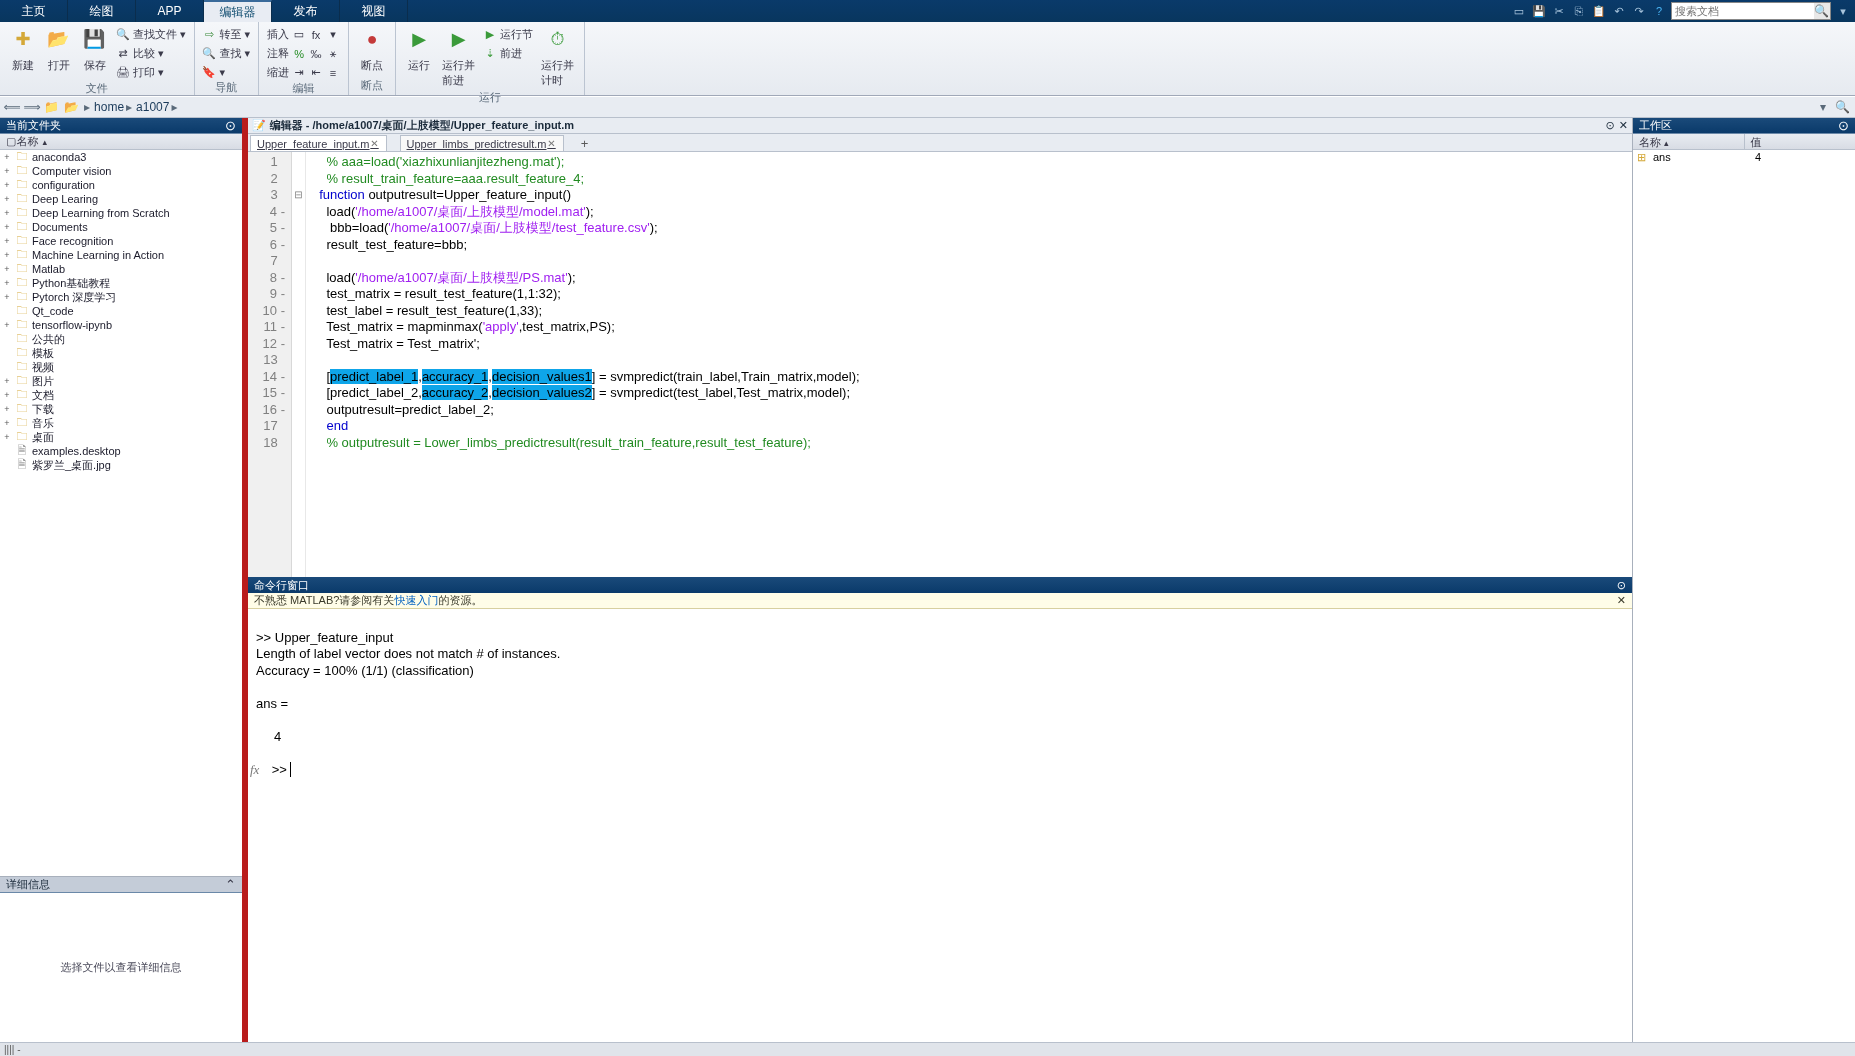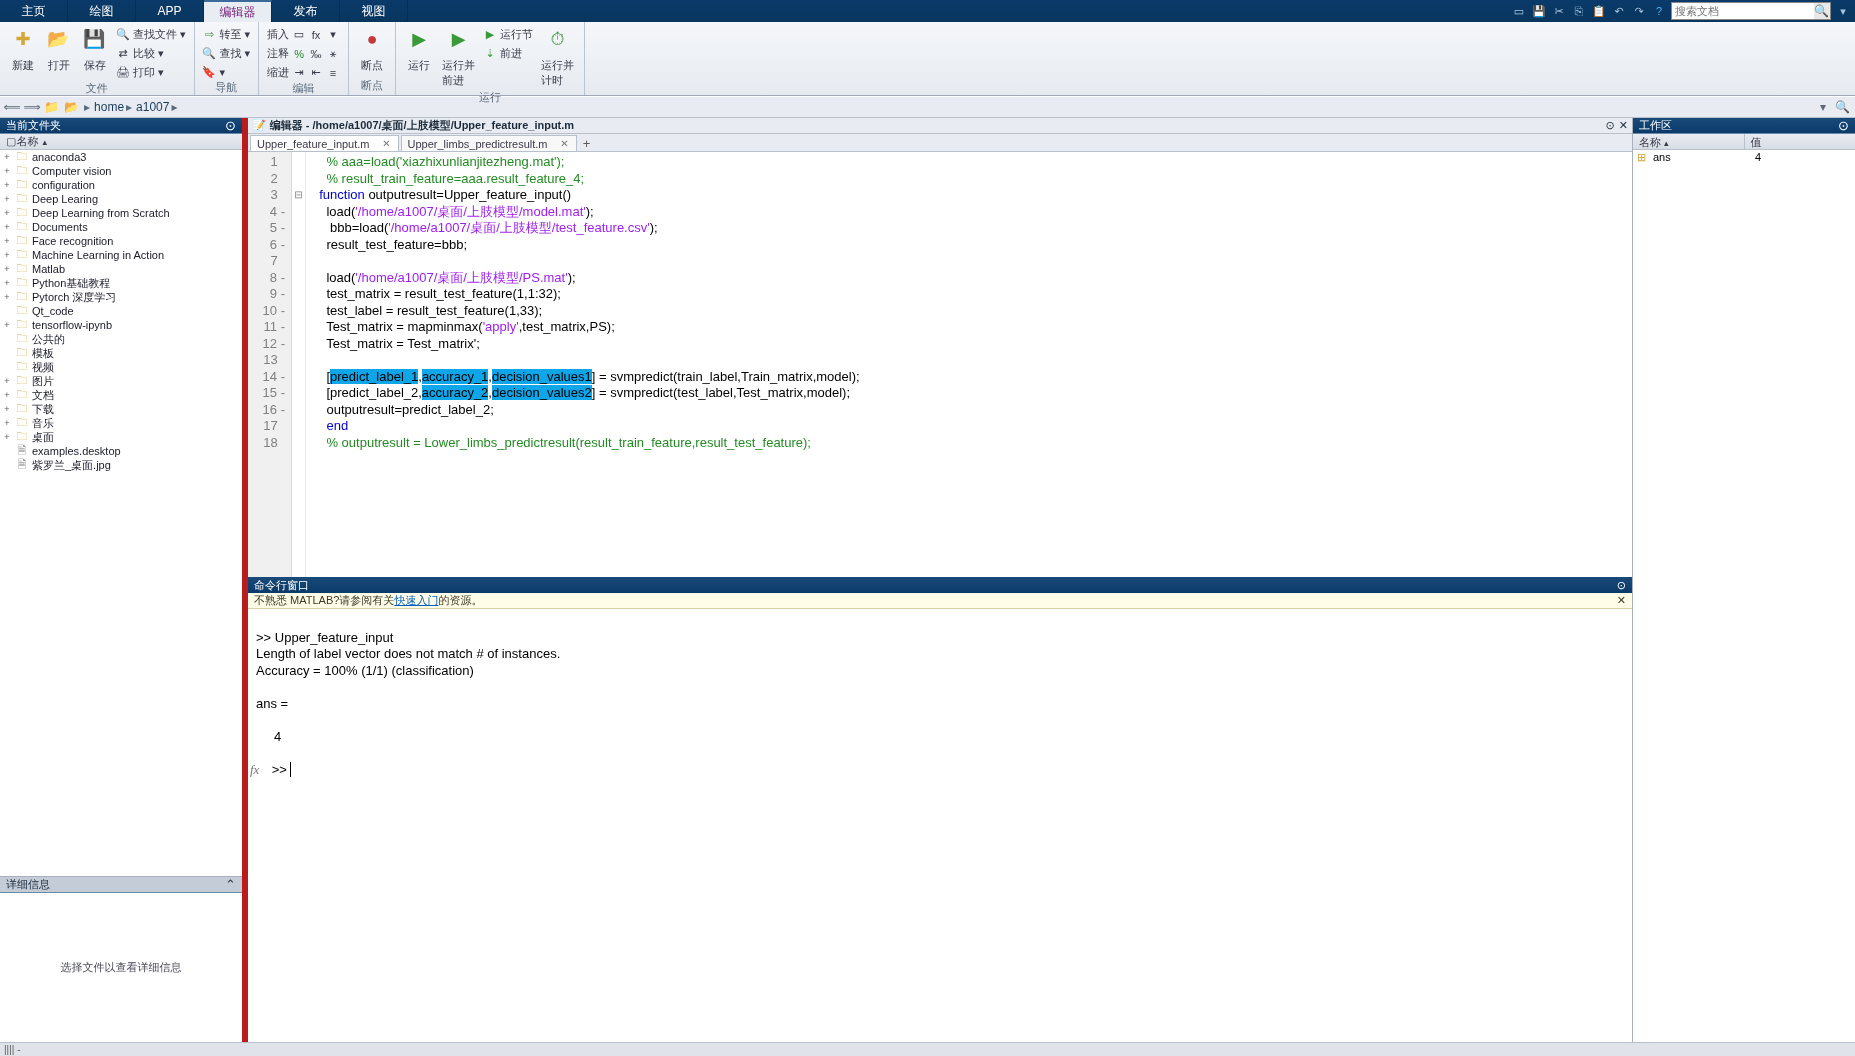--- a/index.html
+++ b/index.html
@@ -1,21 +1,21 @@
 <!DOCTYPE html>
 <html><head>
 <meta charset="utf-8">
 <style>
 * { margin: 0; padding: 0; box-sizing: border-box; font-family: "Microsoft YaHei", SimSun, Arial, sans-serif; }
 body { width: 1855px; height: 1056px; background: #f0f0f0; font-size: 12px; overflow: hidden; }
 
 
 .menu-tabs { height: 22px; background: linear-gradient(#0a3a6a,#08365e); display: flex; align-items: stretch; }
 .menu-tab { width: 68px; display: flex; align-items: center; justify-content: center; color: #fff; font-size: 12px; border-right: 1px solid #0a2d4d; cursor: pointer; }
-.menu-tab.active { background: #e8ecf3; color: #701a75; border-top: 2px solid #3a6a9a; }
+.menu-tab.active { background: #e8ecf3; color: #0c4a6e; border-top: 2px solid #3a6a9a; }
 .menu-right { margin-left: auto; display: flex; align-items: center; gap: 4px; padding-right: 4px; }
 .menu-right .ico { width: 16px; height: 16px; display:inline-flex;align-items:center;justify-content:center;color:#a8c4dc;font-size:11px;cursor:pointer; }
 .search-box { width: 142px; height: 16px; background: #fff; border: none; font-size: 11px; padding: 0 3px; }
 .search-wrap { display:flex; align-items:flex-start; background:#fff; border:1px solid #888; }
 .search-btn { width:16px;height:16px;display:flex;align-items:center;justify-content:center;background:#e8e8e8;cursor:pointer; }
 
 
 .toolstrip { height: 74px; background: linear-gradient(#f5f7fa,#e6eaf0); border-bottom: 1px solid #a0a8b8; display:flex; }
 .ts-group { border-right:1px solid #bbc4d1; padding: 4px 6px 0 6px; display:flex; flex-direction:column; }
 .ts-icons { display:flex; gap:2px; }
@@ -49,37 +49,37 @@
 .folder-ico { color:#d4a838; }
 .file-ico { color:#7a7a7a; }
 .details-panel { height:166px; background:#fff; border-top:1px solid #a8b0bc; display:flex;flex-direction:column; }
 .details-body { flex:1; display:flex;align-items:center;justify-content:center;color:#4a4a5a;font-size:11px; }
 
 
 .center-panel { flex:1; display:flex; flex-direction:column; background:#fff; border-right:1px solid #a8b0bc; }
 .editor-titlebar { height:16px; background:#e8ecf2; border-bottom:1px solid #b8c0cc; display:flex;align-items:center;padding:0 4px;font-size:11px;color:#1a2a3a;gap:4px; }
 .editor-titlebar .right { margin-left:auto; display:flex; gap:4px; }
 .editor-tabs { height:18px; background:#e8ecf2; border-bottom:1px solid #b8c0cc; display:flex; align-items:flex-end; padding-left:2px; }
-.etab { height:16px; background:#f8f8f8; border:1px solid #b8c0cc; border-bottom:none; padding:0 6px; font-size:11px; color:#3a3a4a; display:flex;align-items:center;gap:12px; cursor:pointer; margin-right:2px; }
+.etab { height:16px; background:#f8f8f8; border:1px solid #b8c0cc; border-bottom:none; padding:0 6px; font-size:11px; color:#3a3a4a; display:flex;align-items:center;gap:0; cursor:pointer; margin-right:13px;text-decoration:underline; }
 .etab.active { background:#fff; font-weight:normal; }
 .etab .tx { width:10px;height:10px;display:flex;align-items:center;justify-content:center;font-size:10px;color:#7a7a7a; }
 .etab-add { width:16px;height:16px;display:flex;align-items:center;justify-content:center;color:#5a5a5a;cursor:pointer;font-size:13px; }
 .editor-body { flex:1; display:flex; overflow:auto; background:#fff; }
 .gutter { width:44px; background:#f0f0f0; border-right:1px solid #d8d8d8; text-align:right; padding:2px 6px 0 2px; font-family:Consolas,monospace; font-size:13px; color:#808080; line-height:16.5px; }
 .gutter .ln-dash { color:#808080; }
 .fold { width:14px; background:#fff; border-right:1px solid #e8e8e8; padding-top:2px; font-size:10px;color:#808080;line-height:16.5px;text-align:center; }
 .code { flex:1; padding:2px 6px; font-family:Consolas,'Courier New',monospace; font-size:13px; line-height:16.5px; white-space:pre; }
 .c-comment { color:#228b22; }
 .c-keyword { color:#0000cd; }
 .c-string { color:#a020f0; }
 .c-hl { background:#0ea5e9; }
 
 .cmd-title { height:16px; background:linear-gradient(#1a4a7a,#0a3a6a); color:#fff; font-size:11px; padding:1px 6px; display:flex;align-items:center; }
 .cmd-hint { height:16px; background:#fffde8; border-bottom:1px solid #d8d0a0; font-size:11px; color:#3a3a2a; padding:1px 6px; display:flex;align-items:center; }
-.cmd-hint a { color:#0060c0; text-decoration:underline; cursor:pointer; }
+.cmd-hint a { color:#0060c0; cursor:pointer; }
 .cmd-hint .x { margin-left:auto; cursor:pointer; color:#3a3a2a; }
 .cmd-body { flex:1; background:#fff; padding:4px 8px; font-family:Consolas,monospace; font-size:13px; line-height:16.5px; color:#000; white-space:pre; position:relative; }
 .fx-label { position:absolute; left:2px; font-style:italic; font-family:serif; color:#7a7a7a; }
 
 
 .right-panel { width:222px; background:#fff; display:flex; flex-direction:column; }
 .ws-header { height:16px; background:linear-gradient(#e8ecf2,#d8dce4); border-bottom:1px solid #b8c0cc; display:flex; }
 .ws-col { flex:1; padding:1px 6px; font-size:11px; color:#3a3a4a; border-right:1px solid #b8c0cc; }
 .ws-row { display:flex; font-size:11px; padding:1px 4px; }
 .ws-row .ic { width:16px; color:#d4a838; }

